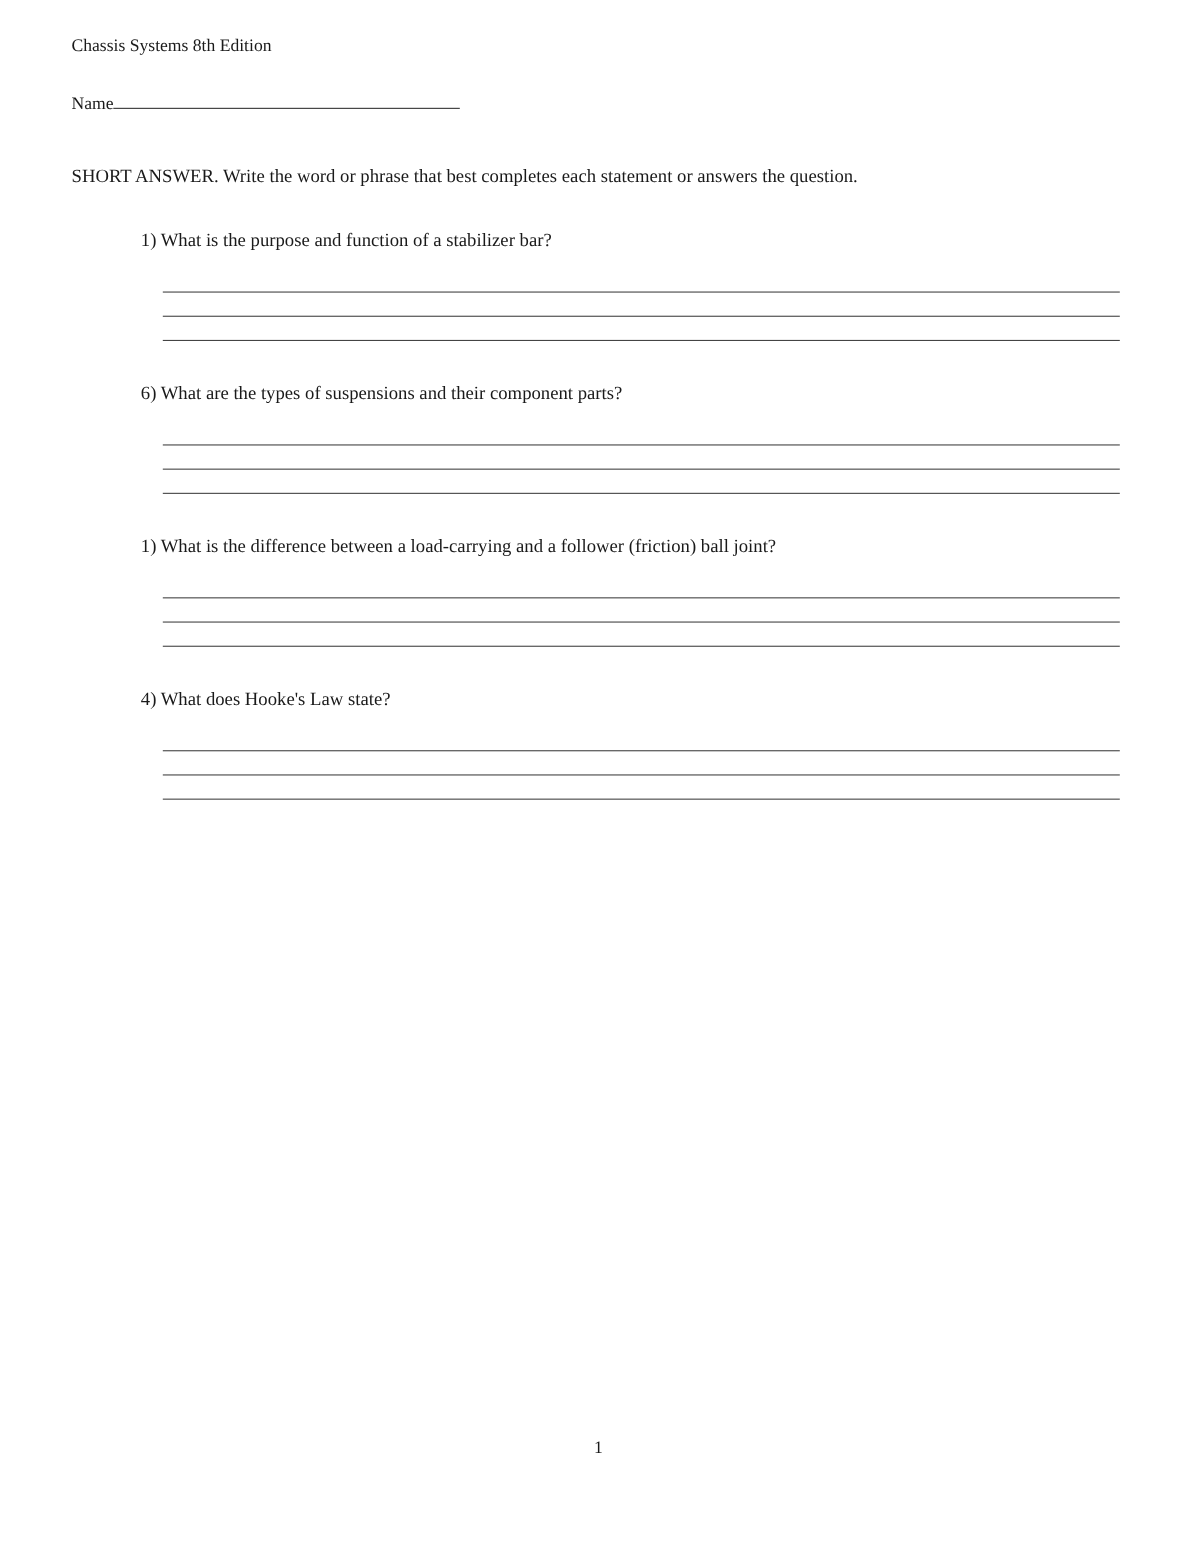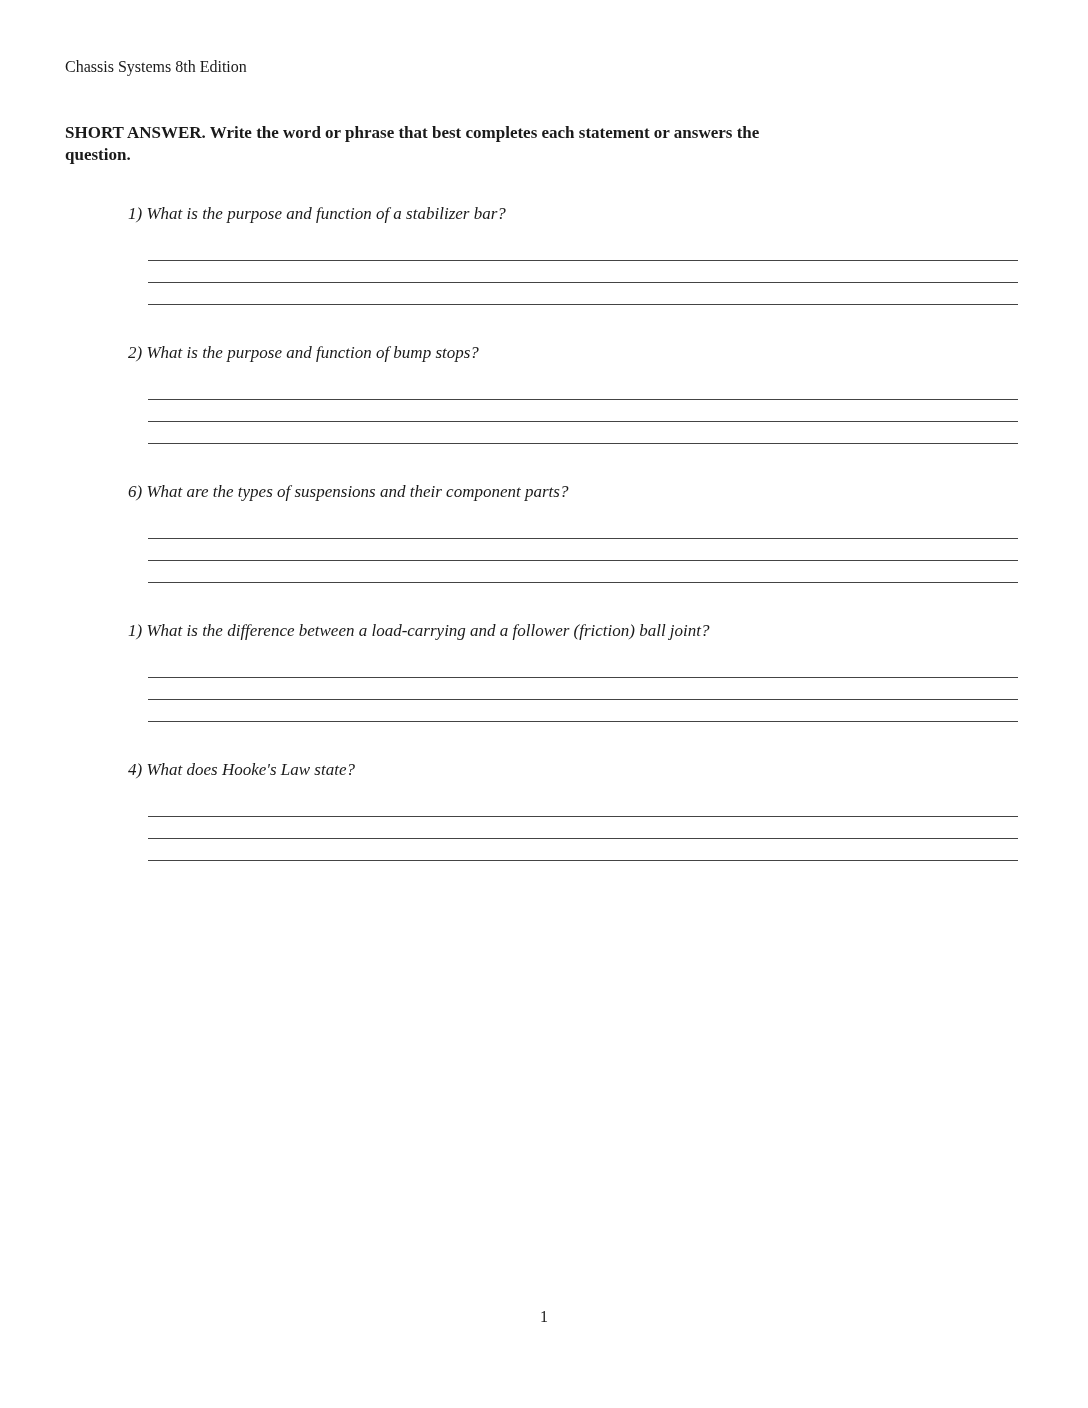--- a/index.html
+++ b/index.html
@@ -9,21 +9,21 @@
     color: #1a1a1a;
     width: 1088px;
     height: 1408px;
     position: relative;
     overflow: hidden;
   }
   .page {
     position: relative;
     width: 860px;
     height: 1408px;
-    padding: 56px 70px 0 65px;
+    padding: 31px 70px 0 65px;
   }
   .header-line {
     font-size: 16px;
     line-height: 22px;
   }
   .name-row {
     margin-top: 32px;
     font-size: 16px;
     line-height: 20px;
     white-space: nowrap;
@@ -31,27 +31,26 @@
   .name-underline {
     display: inline-block;
     width: 315px;
     border-bottom: 1px solid #333;
     height: 14px;
     vertical-align: baseline;
   }
   .instruction {
     margin-top: 44px;
     font-size: 17px;
-    font-weight: bold;
+    font-weight: normal;
     line-height: 22px;
   }
   .question-list { }
   .question-block {
     margin-top: 0;
-    font-style: italic;
   }
   .question-text {
     margin-top: 37px;
     margin-left: 63px;
     font-size: 17px;
     line-height: 22px;
   }
   .answer-lines {
     margin-left: 83px;
     width: 870px;
@@ -75,41 +74,36 @@
 </style>
 </head>
 <body>
 
 <div class="page">
 
   <div>
     <div class="header-line">Chassis Systems 8th Edition</div>
   </div>
 
+  <div class="name-row">
+    <span>Name</span><span class="name-underline"></span>
+  </div>
 
   <div class="instruction">SHORT ANSWER.  Write the word or phrase that best completes each statement or answers the question.</div>
 
   <div class="question-list" id="question-list">
   <div class="question-block">
     <div class="question-text">1) What is the purpose and function of a stabilizer bar?</div>
     <div class="answer-lines">
       <div class="answer-line"></div>
       <div class="answer-line"></div>
       <div class="answer-line"></div>
     </div>
   </div>
 
-  <div class="question-block">
-    <div class="question-text">2) What is the purpose and function of bump stops?</div>
-    <div class="answer-lines">
-      <div class="answer-line"></div>
-      <div class="answer-line"></div>
-      <div class="answer-line"></div>
-    </div>
-  </div>
 
   <div class="question-block">
     <div class="question-text">6) What are the types of suspensions and their component parts?</div>
     <div class="answer-lines">
       <div class="answer-line"></div>
       <div class="answer-line"></div>
       <div class="answer-line"></div>
     </div>
   </div>
 

